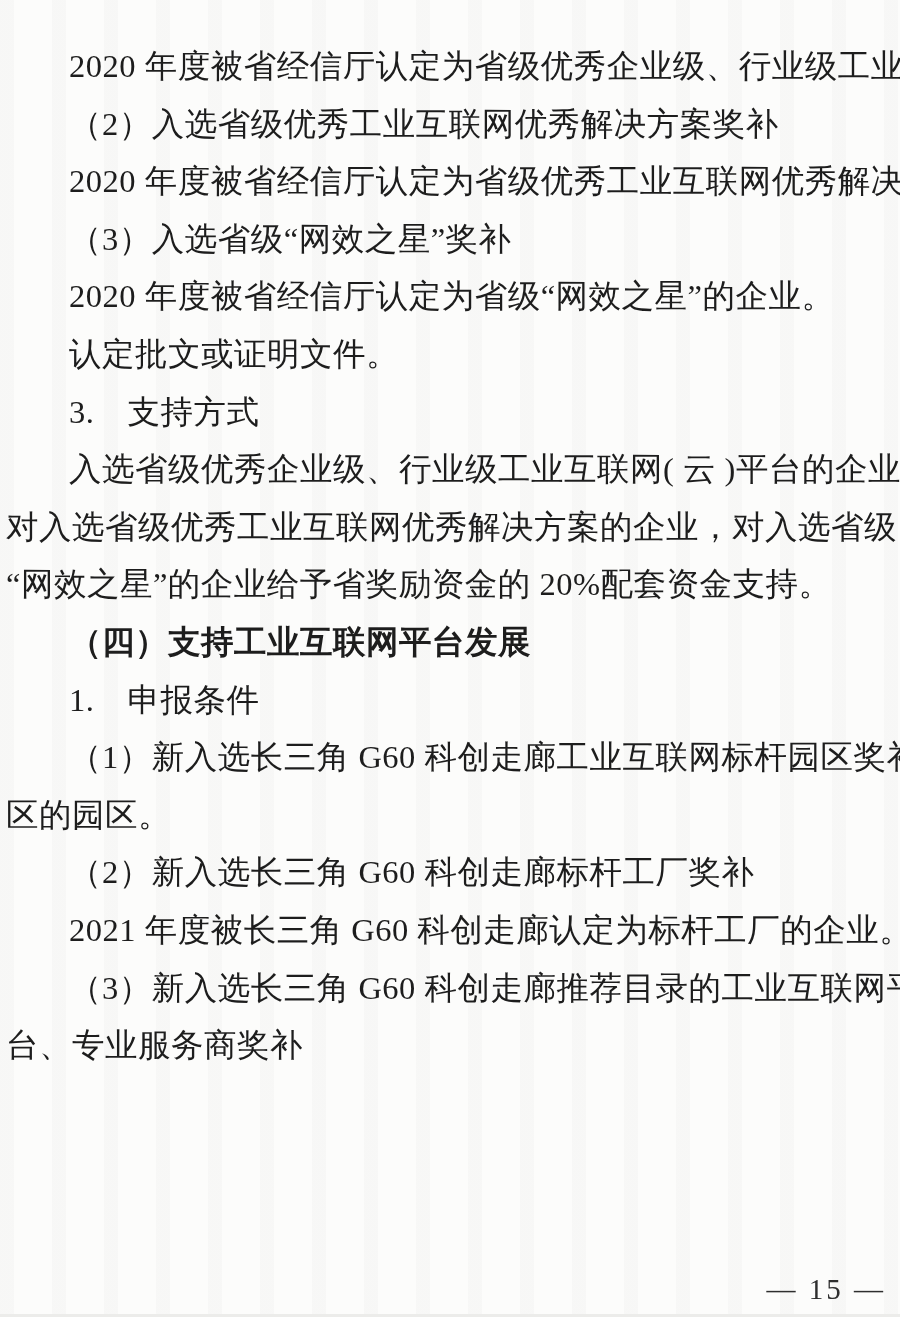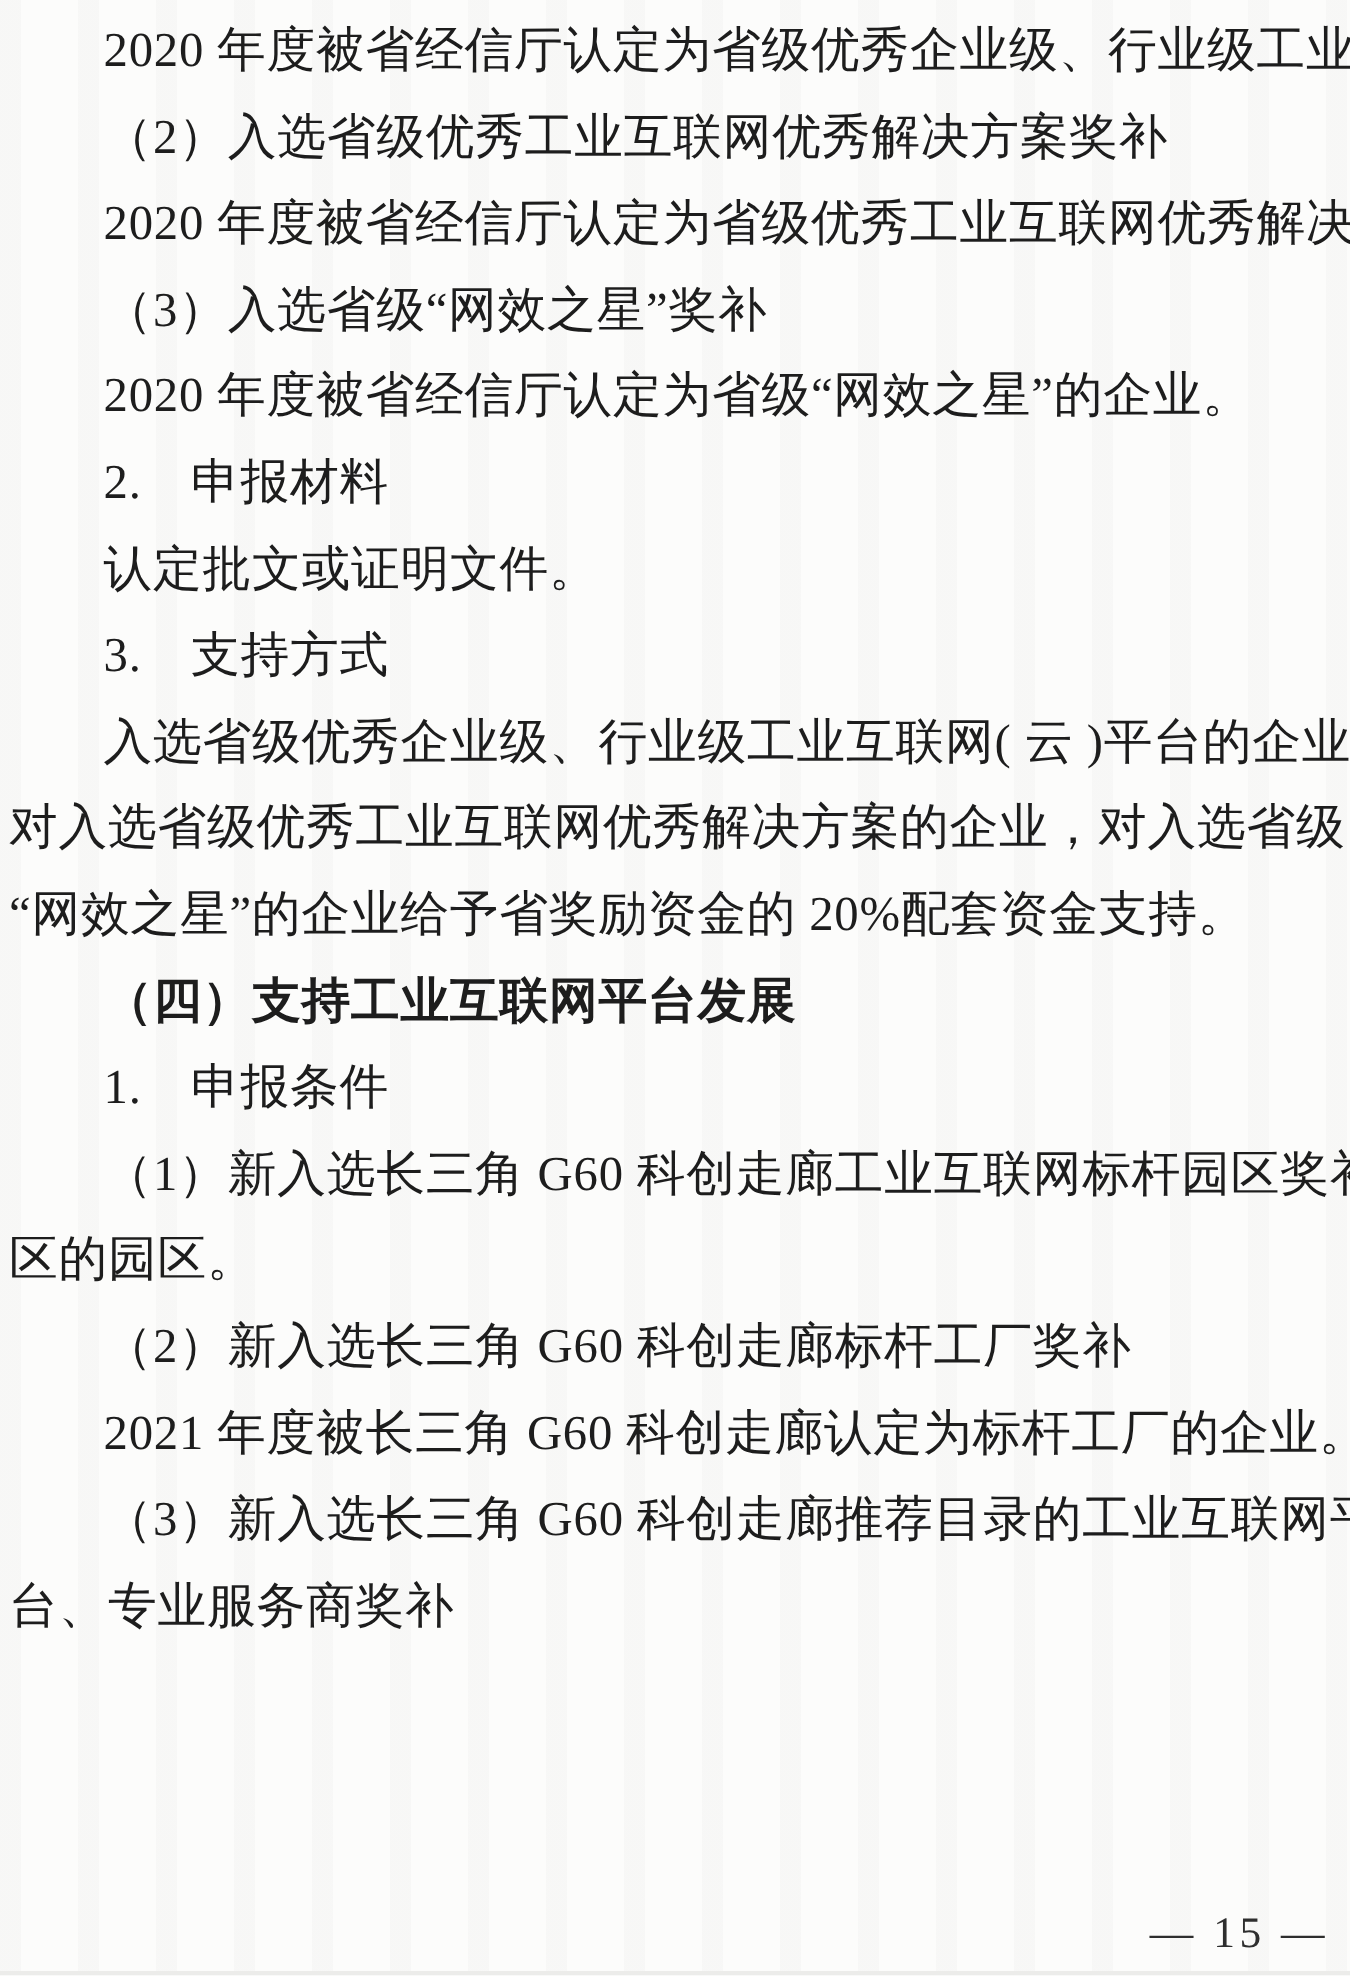--- a/index.html
+++ b/index.html
@@ -20,20 +20,21 @@
       rgba(0,0,0,0) 14px,
       rgba(0,0,0,0) 52px
     );
     font-family: "Liberation Serif", "DejaVu Serif", serif;
     color: #1d1d1d;
     border-bottom: 3px solid #ececea;
     box-sizing: border-box;
   }
   .textblock {
     padding: 6px 6px 0 6px;
+    margin-top: 32px;
   }
   .line {
     height: 57.6px;
     line-height: 57.6px;
     font-size: 32.5px;
     white-space: nowrap;
     letter-spacing: 0.5px;
   }
   .indent {
     padding-left: 63px;
@@ -55,21 +56,20 @@
 </head>
 <body>
 
 <div class="page">
   <div class="textblock">
     <div class="line indent">2020 年度被省经信厅认定为省级优秀企业级、行业级工业</div>
     <div class="line indent">（2）入选省级优秀工业互联网优秀解决方案奖补</div>
     <div class="line indent">2020 年度被省经信厅认定为省级优秀工业互联网优秀解决</div>
     <div class="line indent">（3）入选省级“网效之星”奖补</div>
     <div class="line indent">2020 年度被省经信厅认定为省级“网效之星”的企业。</div>
-    <div class="line indent">2.　申报材料</div>
     <div class="line indent">认定批文或证明文件。</div>
     <div class="line indent">3.　支持方式</div>
     <div class="line indent">入选省级优秀企业级、行业级工业互联网( 云 )平台的企业，</div>
     <div class="line">对入选省级优秀工业互联网优秀解决方案的企业，对入选省级</div>
     <div class="line">“网效之星”的企业给予省奖励资金的 20%配套资金支持。</div>
     <div class="line indent bold">（四）支持工业互联网平台发展</div>
     <div class="line indent">1.　申报条件</div>
     <div class="line indent">（1）新入选长三角 G60 科创走廊工业互联网标杆园区奖补</div>
     <div class="line">区的园区。</div>
     <div class="line indent">（2）新入选长三角 G60 科创走廊标杆工厂奖补</div>

